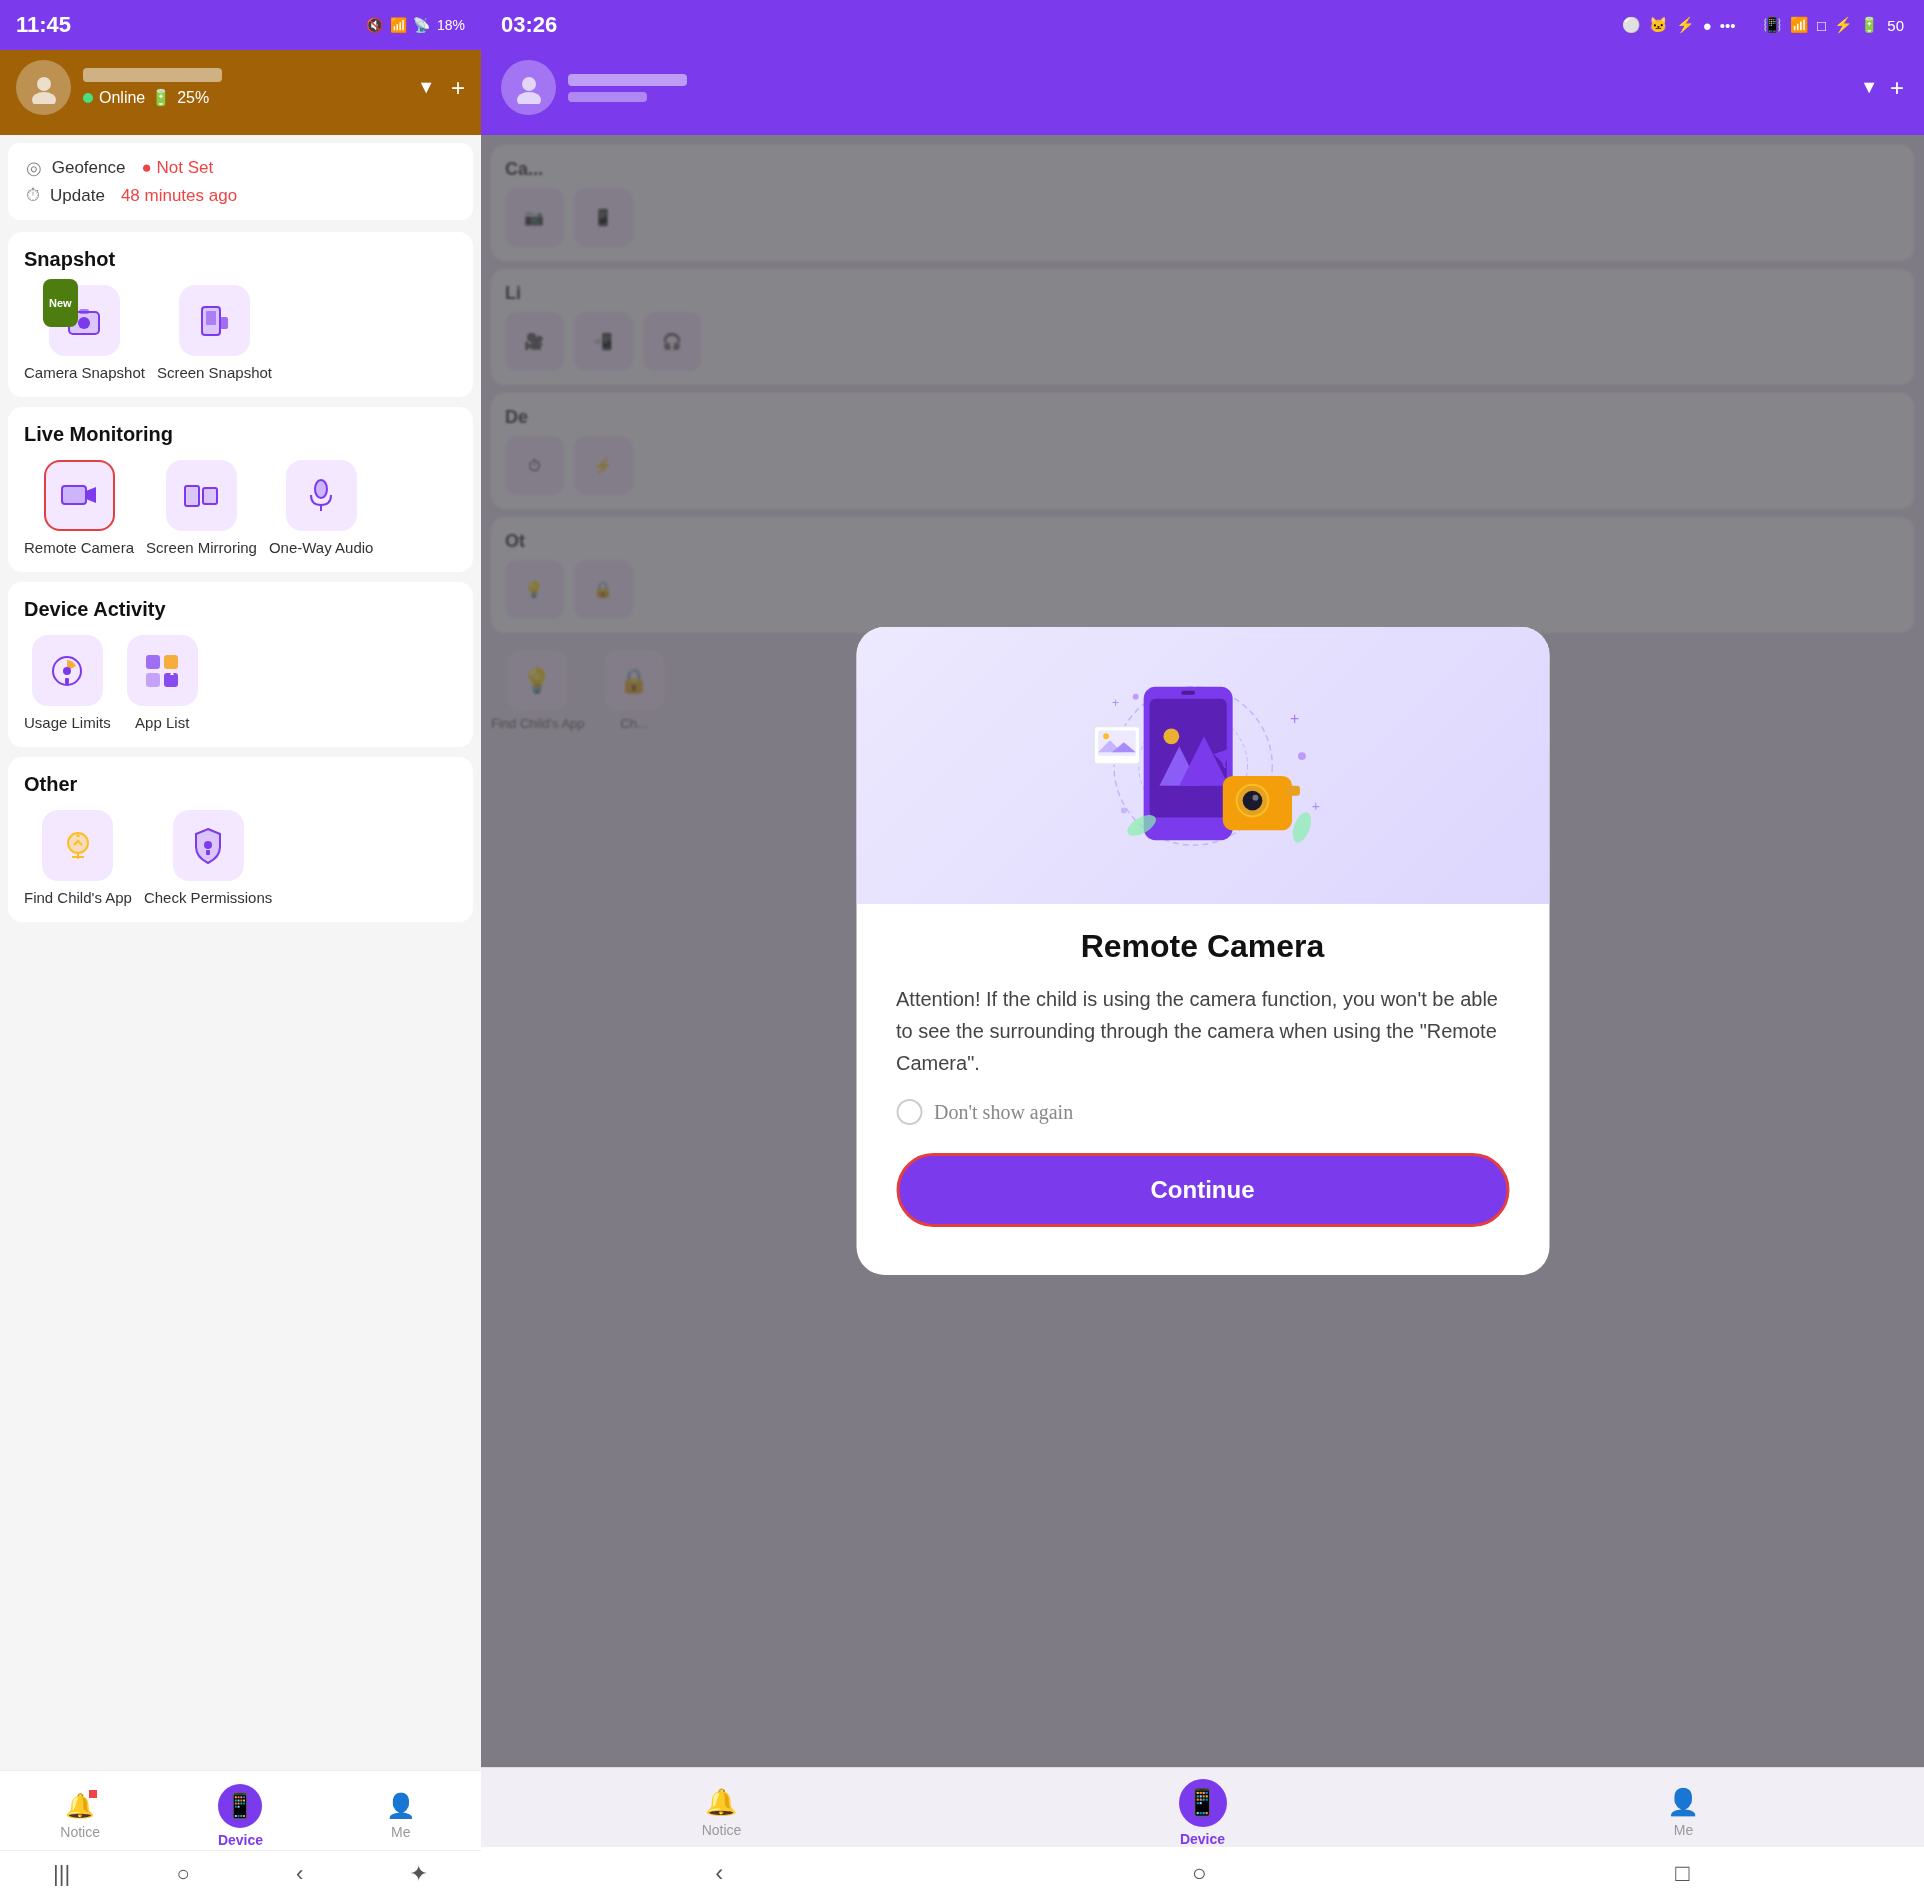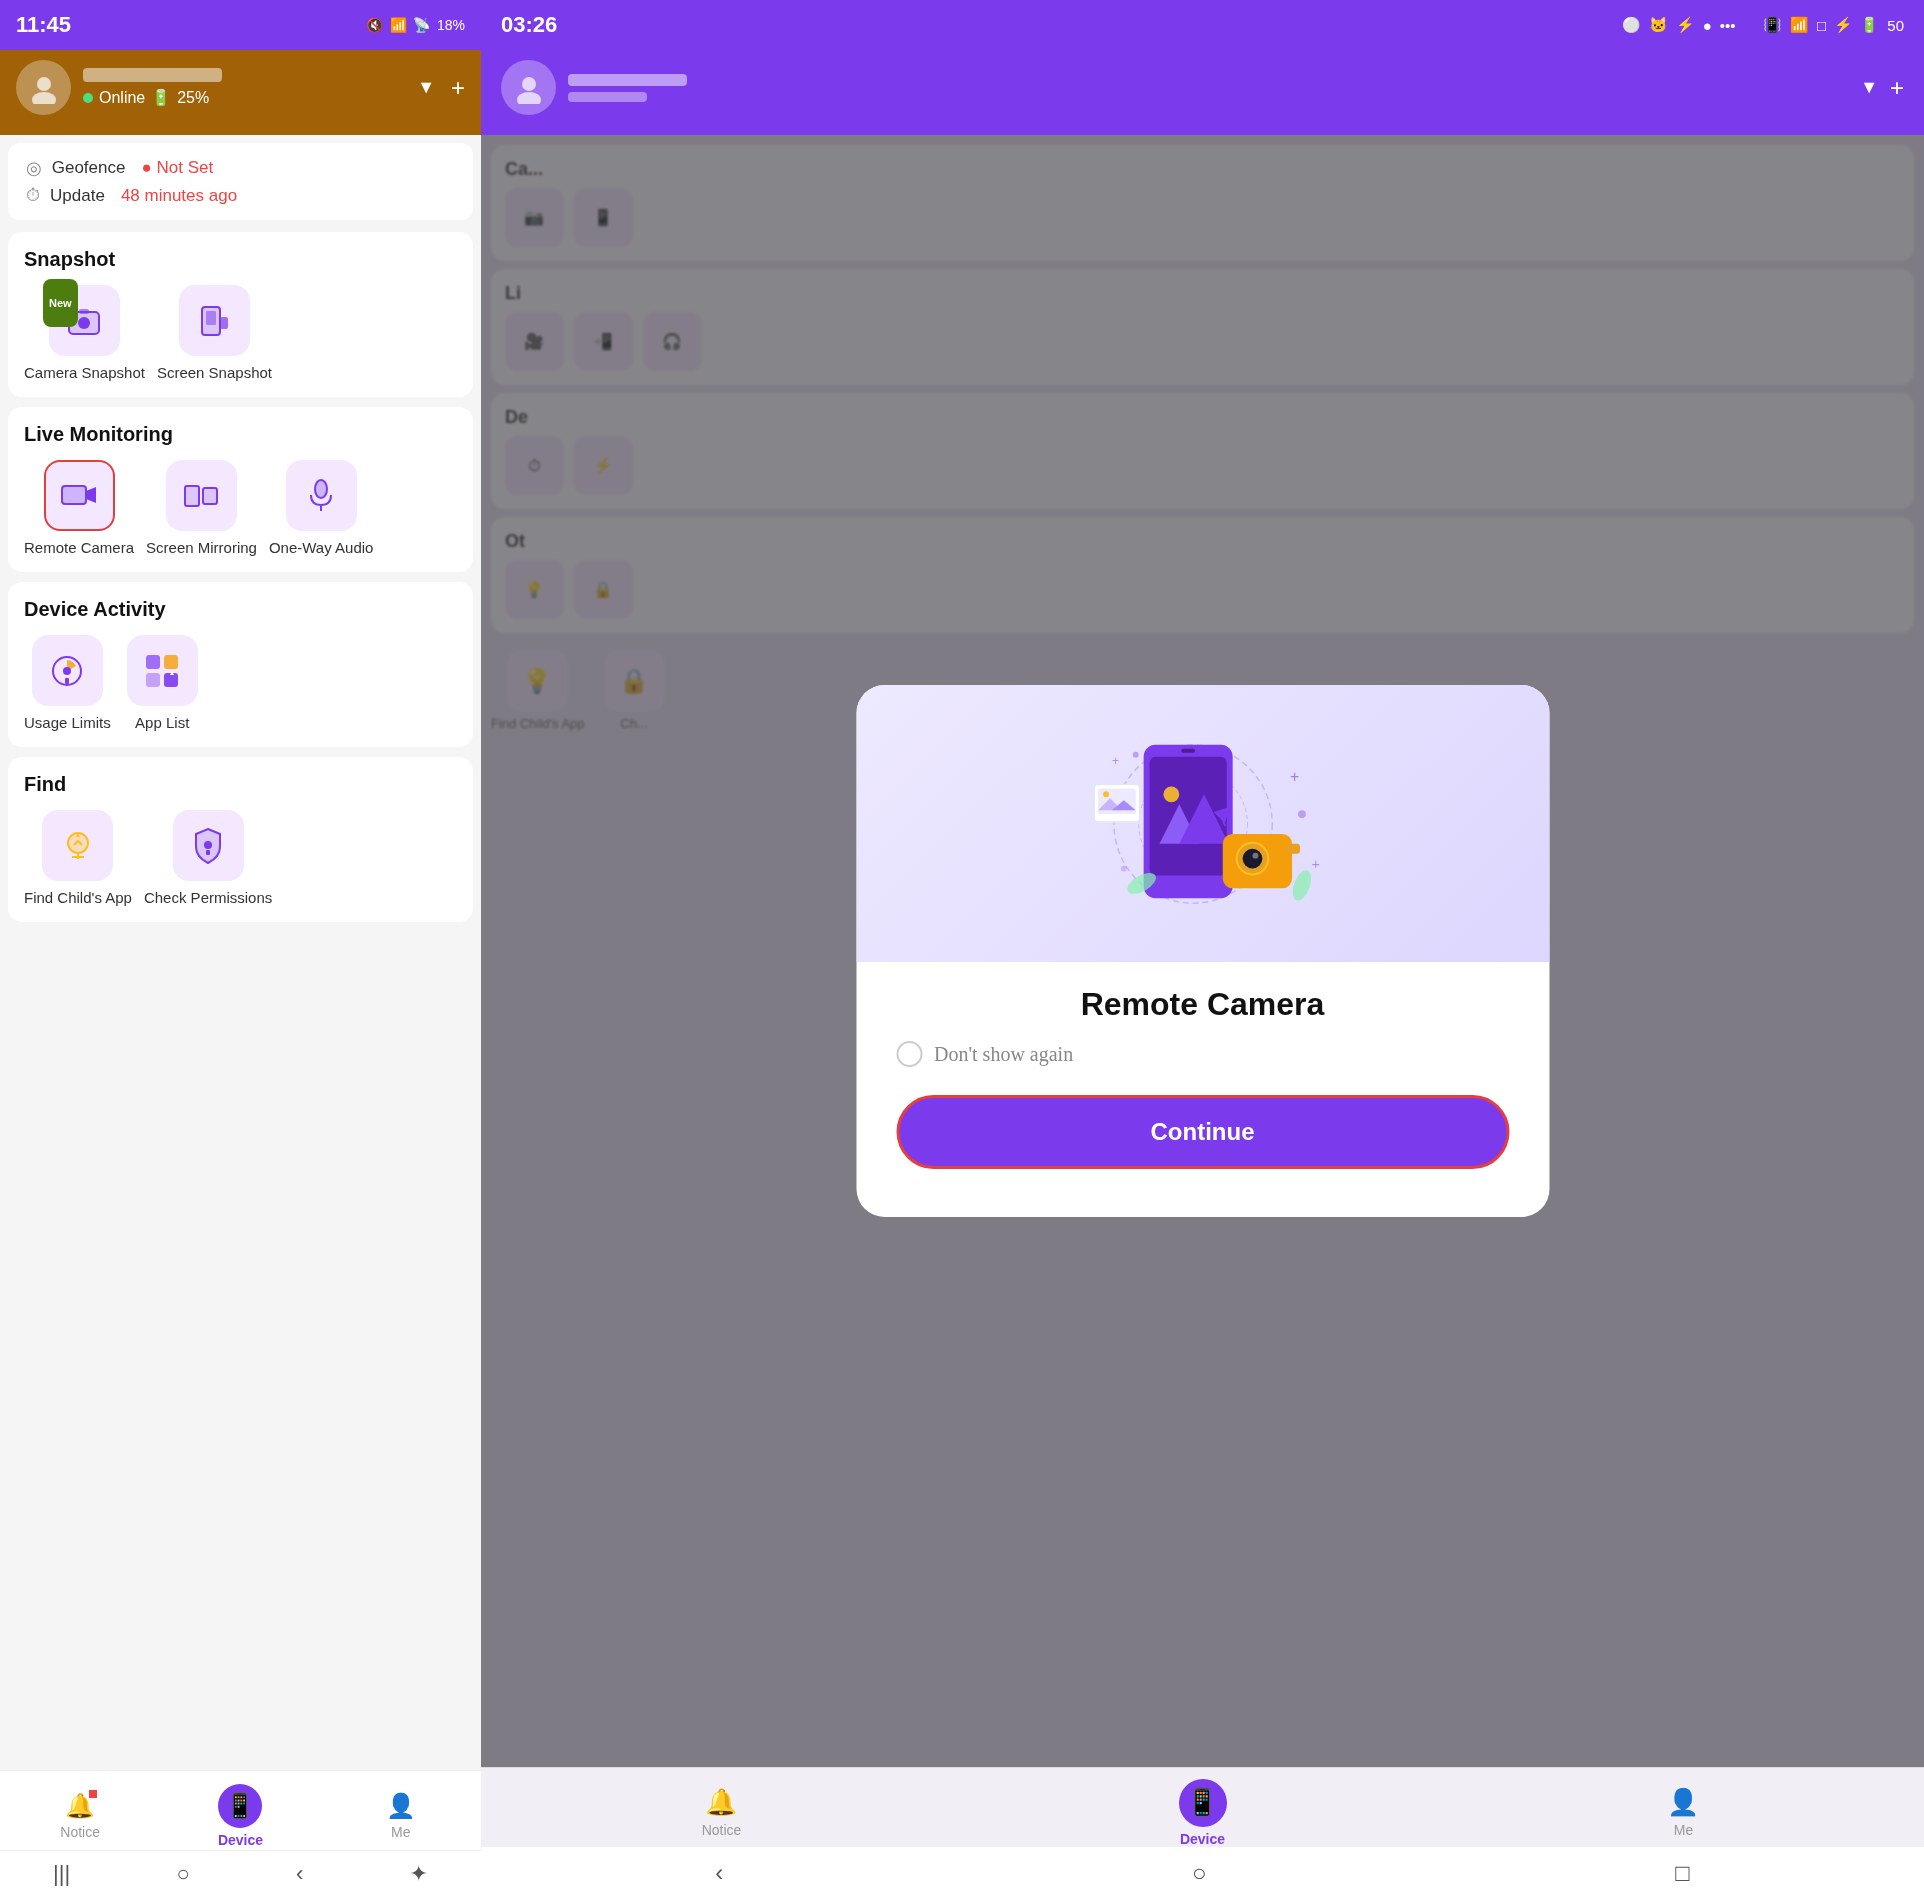--- a/index.html
+++ b/index.html
@@ -375,21 +375,21 @@
               <rect x="20" y="20" width="14" height="14" rx="3" fill="#7c3aed" opacity="0.9"></rect>
               <polygon points="26,22 30,22 28,18" fill="white"></polygon>
             </svg>
           </div>
           <span class="icon-label">App List</span>
         </div>
       </div>
     </div>
 
     <div class="section-card">
-      <div class="section-title">Find</div>
+      <div class="section-title">Other</div>
       <div class="icon-grid">
         <div class="icon-item">
           <div class="icon-box purple-light">
             <svg width="36" height="38" viewBox="0 0 36 38" fill="none">
               <circle cx="18" cy="16" r="10" fill="#fbbf24" opacity="0.3"></circle>
               <circle cx="18" cy="16" r="10" stroke="#fbbf24" stroke-width="2"></circle>
               <path d="M16 10 L18 6 L20 10" fill="#fbbf24"></path>
               <path d="M14 18 L18 14 L22 18" stroke="#fbbf24" stroke-width="2" fill="none"></path>
               <line x1="18" y1="26" x2="18" y2="32" stroke="#fbbf24" stroke-width="2"></line>
               <line x1="12" y1="30" x2="24" y2="30" stroke="#fbbf24" stroke-width="2"></line>
@@ -564,20 +564,21 @@
           <defs>
             <marker id="arrow" markerWidth="8" markerHeight="8" refX="4" refY="4" orient="auto">
               <path d="M0,0 L8,4 L0,8 Z" fill="#7c3aed"></path>
             </marker>
           </defs>
         </svg>
       </div>
 
       <div class="modal-body">
         <div class="modal-title">Remote Camera</div>
+        <div class="modal-text">Attention! If the child is using the camera function, you won't be able to see the surrounding through the camera when using the "Remote Camera".</div>
         <div class="dont-show-row">
           <div class="radio-circle"></div>
           <span class="dont-show-label">Don't show again</span>
         </div>
         <button class="modal-btn continue">Continue</button>
       </div>
     </div>
   </div>
 
   <div style="background:rgba(245,245,245,0.97);border-top:1px solid #ddd;">

